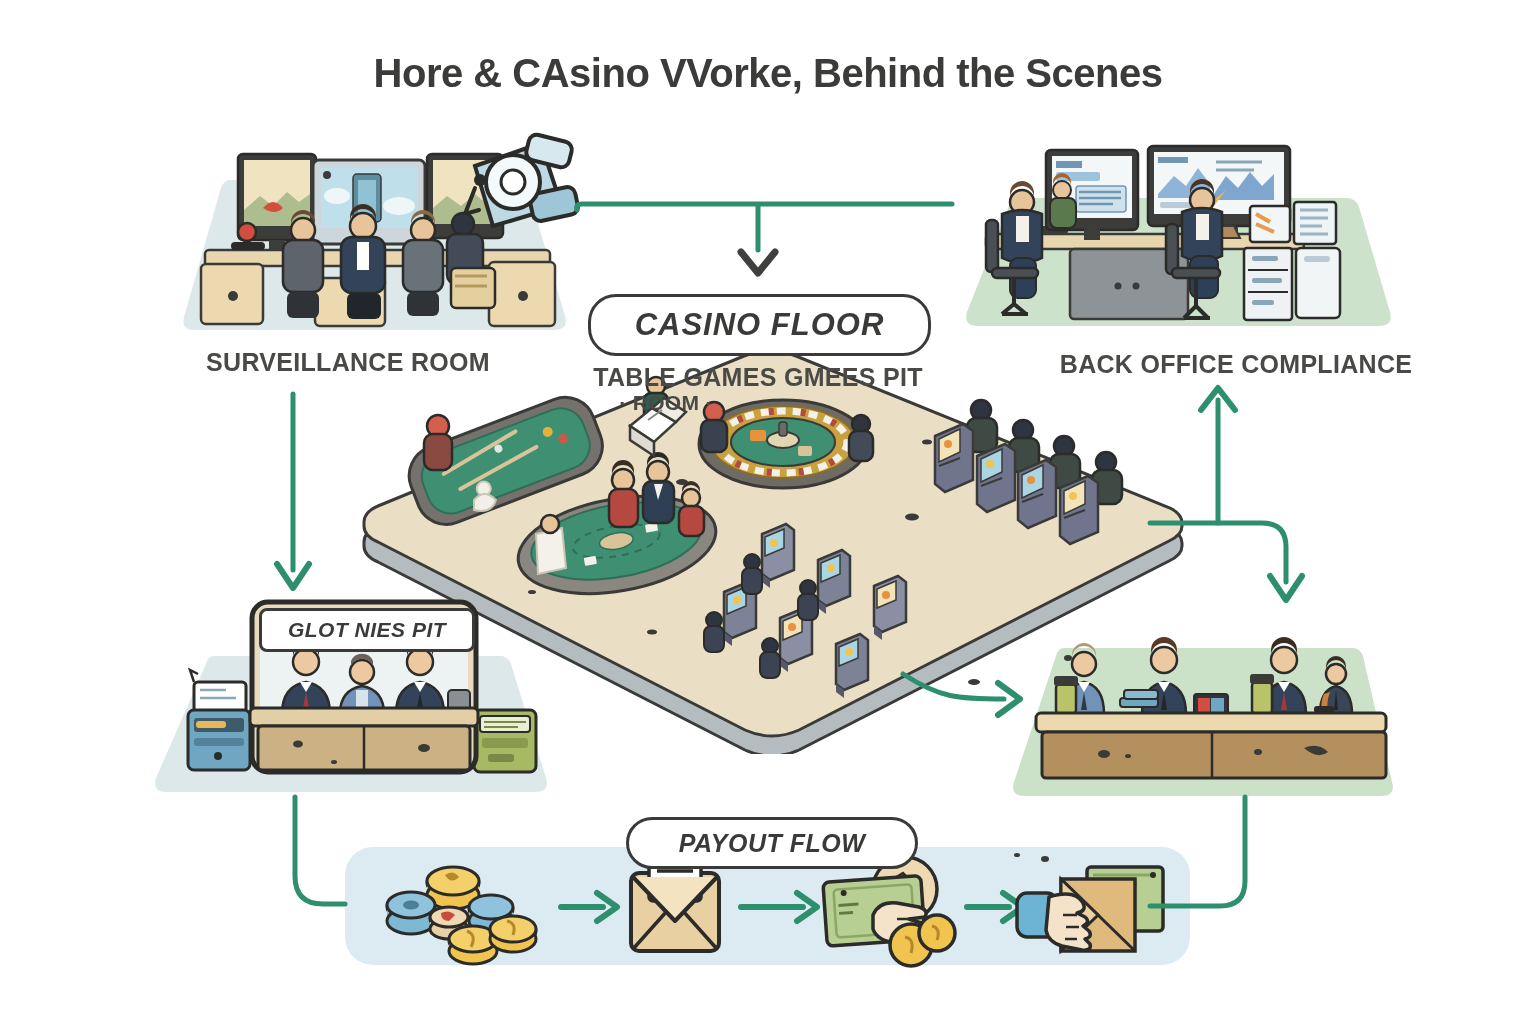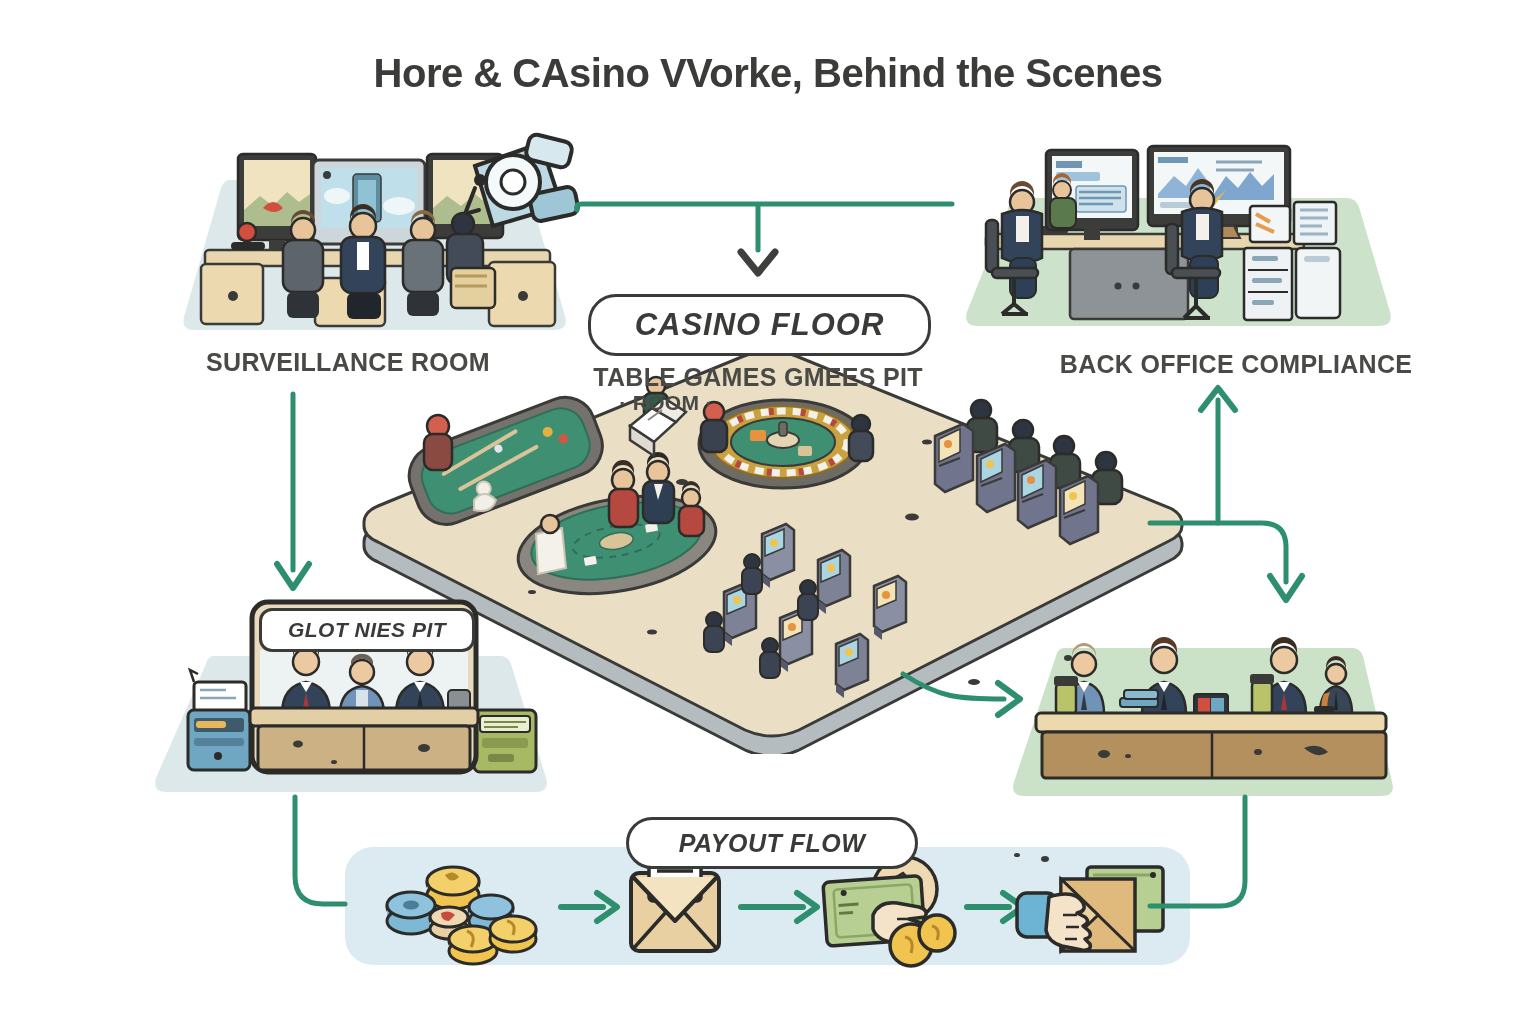--- a/index.html
+++ b/index.html
@@ -410,21 +410,21 @@
 
     <g>
       <rect x="102" y="110" width="228" height="18" rx="5" fill="#e3cfa5" stroke="#2b2b29" stroke-width="3"></rect>
       <rect x="110" y="128" width="212" height="44" rx="4" fill="#cbb183" stroke="#2b2b29" stroke-width="3"></rect>
       <path d="M216,128 V172" stroke="#2b2b29" stroke-width="2.5"></path>
       <ellipse cx="150" cy="146" rx="5" ry="3.5" fill="#3a3a38"></ellipse>
       <ellipse cx="276" cy="150" rx="6" ry="4" fill="#3a3a38"></ellipse>
       <ellipse cx="186" cy="164" rx="3" ry="2" fill="#3a3a38"></ellipse>
     </g>
   </svg>
-  <div class="abs pill" style="left:259px;top:608px;width:210px;height:38px;border-radius:13px;border-width:3.5px;font-size:21px;letter-spacing:0.5px;">GLOT NIES PIT</div>
+  <div class="abs pill" style="left:259px;top:608px;width:210px;height:38px;border-radius:8px;border-width:3.5px;font-size:21px;letter-spacing:0.5px;">GLOT NIES PIT</div>
 
   <svg class="abs scene" style="left:1008px;top:598px;" width="390" height="205" viewBox="0 0 390 205">
     <path d="M56,50 L344,50 Q352,50 355,58 L384,184 Q388,198 373,198 L16,198 Q2,198 6,184 L48,58 Q50,50 56,50 Z" fill="#cbe2c8"></path>
 
     <g>
       <g>
           <circle cx="76" cy="66" r="12" fill="#ecc9a0" stroke="#2b2b29" stroke-width="2.5"></circle>
          <path d="M64,60 A12 12 0 0 1 88,60 L88,57 A12 12 0 0 0 64,57 Z" fill="#b59a78"></path>
          <path d="M56,116 Q56,88 76,84 Q96,88 96,116 Z" fill="#7293b8" stroke="#2b2b29" stroke-width="2.5"></path>
          <path d="M70,84 L76,94 L82,84 Z" fill="#ffffff"></path>

